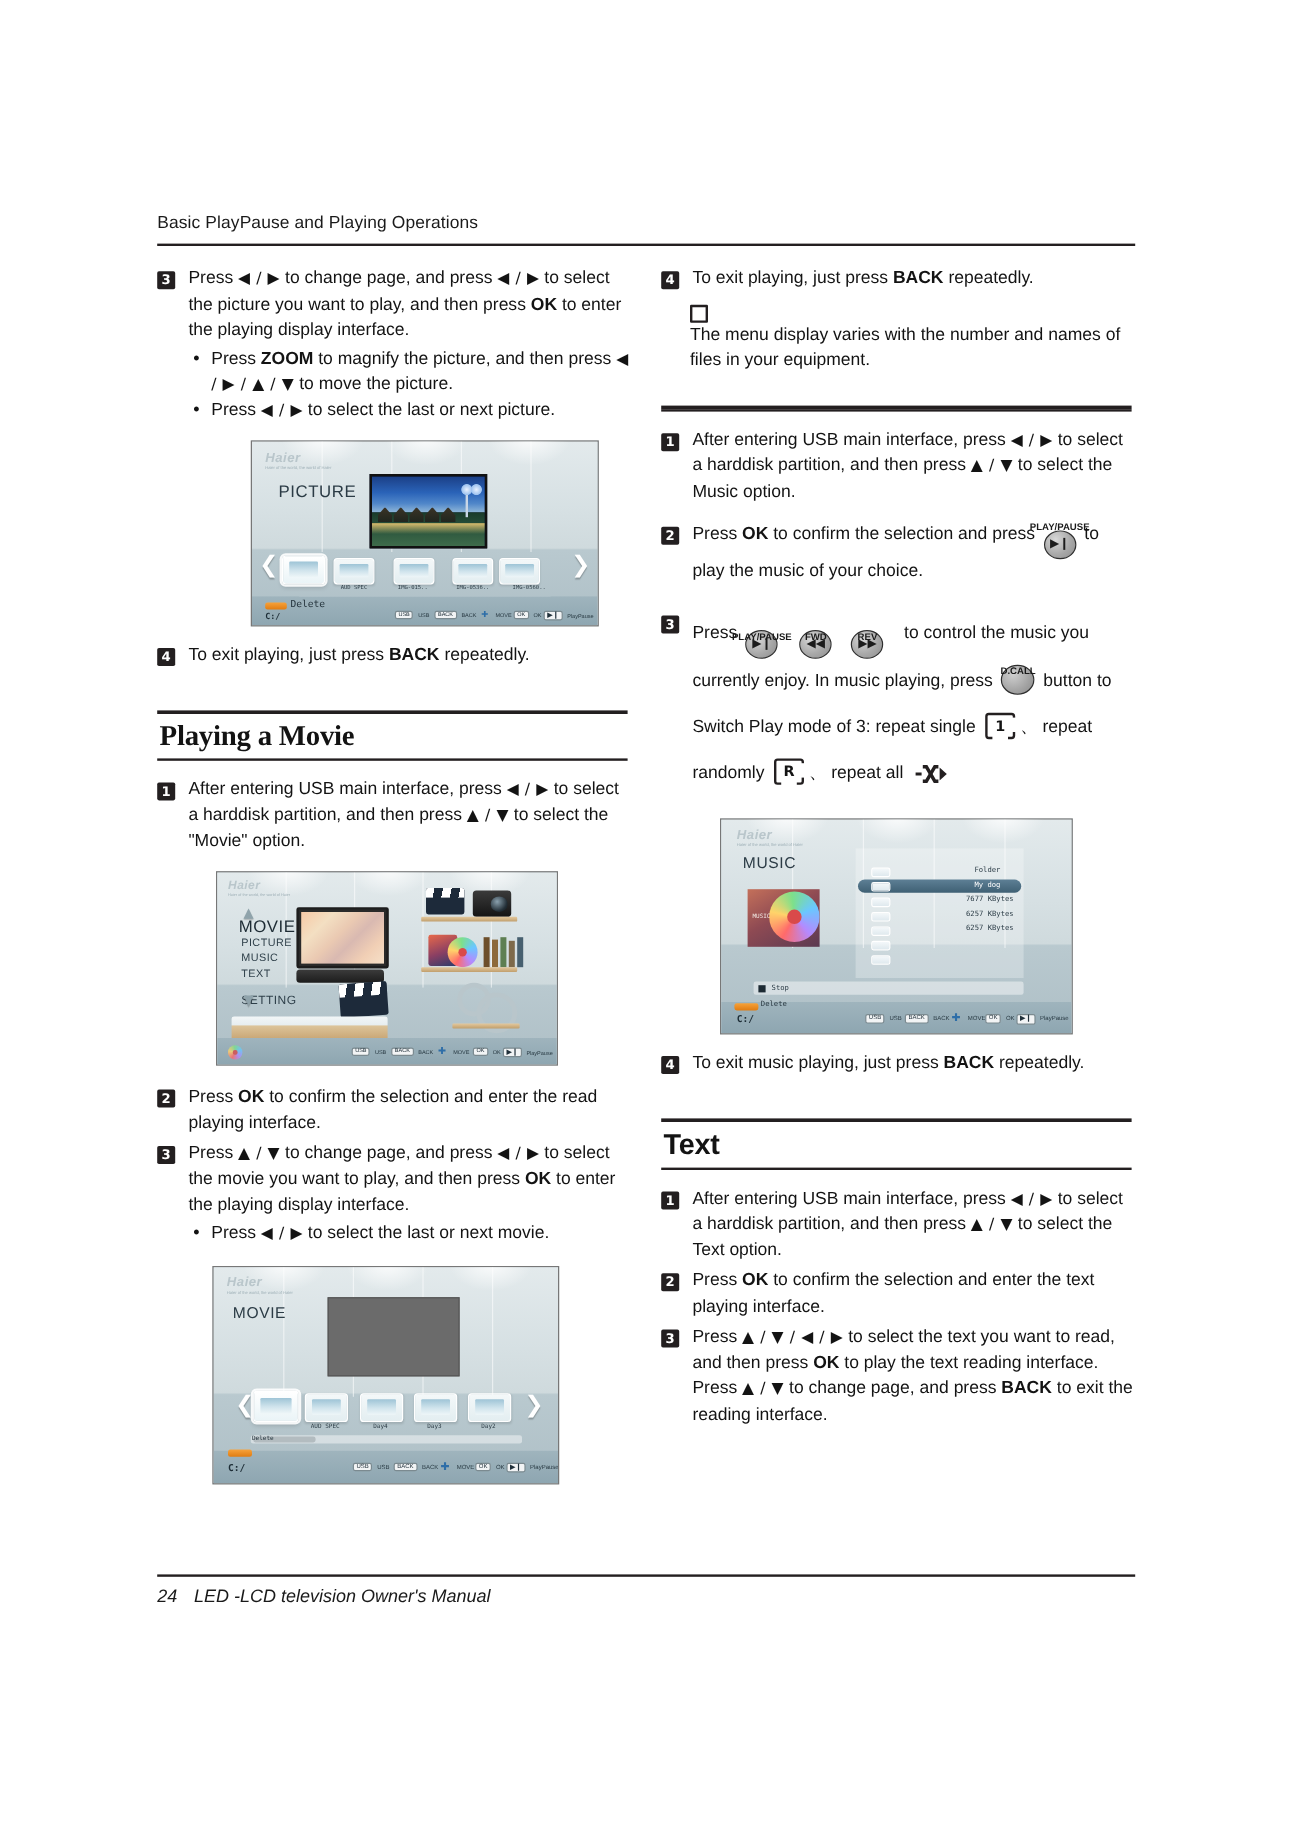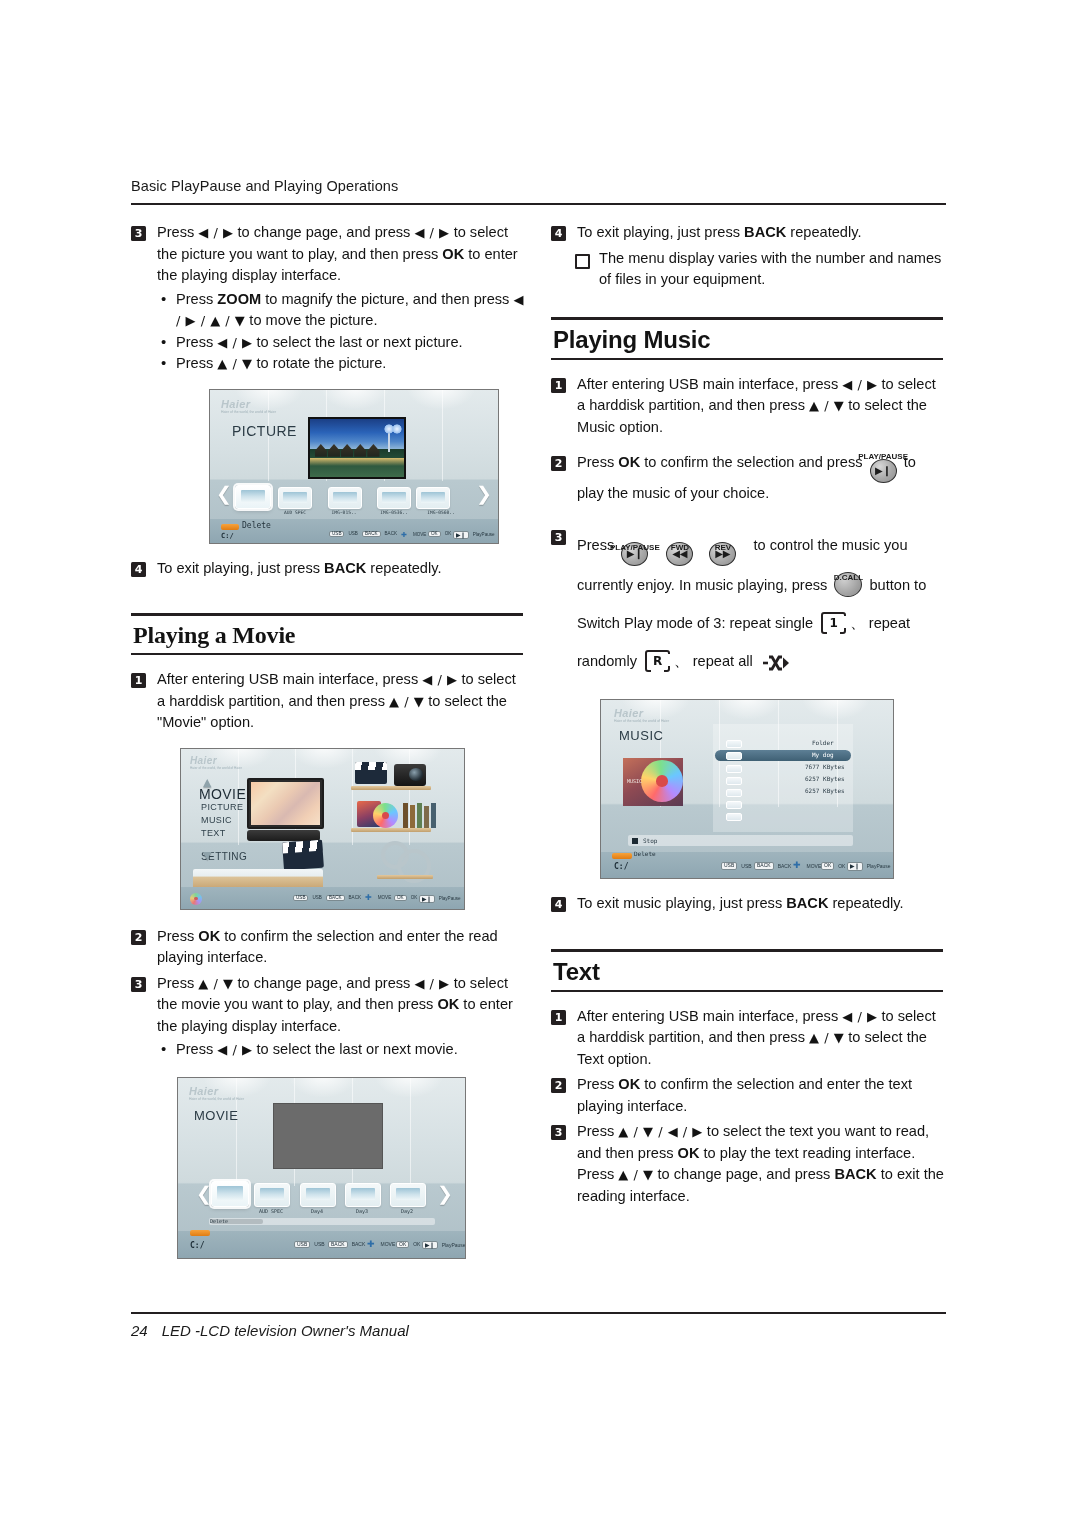--- a/index.html
+++ b/index.html
@@ -61,21 +61,21 @@
     font-size:24px;font-weight:bold;letter-spacing:-.2px;
     padding:6px 0 4px 2px;color:#131313;
   }
   .sec-rule-bot{border-top:2px solid #231f20;width:392px;margin-bottom:14px;}
 
   
   .note-head{display:flex;align-items:center;gap:6px;margin:22px 0 8px 0;}
   .note-pencil{width:18px;height:18px;display:block;}
   .note-label{font-size:15.5px;font-weight:bold;}
   .note-item{
-    display:flex;align-items:flex-start;margin-left:24px;
+    display:flex;align-items:flex-start;margin-left:24px;flex-direction:column;
   }
   .note-box{
     flex:0 0 auto;width:11px;height:11px;margin-top:6px;margin-right:9px;
     border:2px solid #231f20;border-radius:1px;background:#fff;
   }
   .note-text{font-size:14.6px;line-height:21.5px;flex:1 1 auto;}
 
   
   .keywrap{display:inline-block;position:relative;vertical-align:-7px;margin:0 3px;}
   .keycap-label{
@@ -239,21 +239,20 @@
   <div class="runhead-rule"></div>
 
   <div class="col col-left">
 
     <div class="step">
       <div class="step-num">3</div>
       <div class="step-body"><span>Press </span><span class="ar">◀ / ▶</span><span> to change page, and press </span><span class="ar">◀ / ▶</span><span> to select the picture you want to play, and then press </span><b>OK</b><span> to enter the playing display interface.</span>
         <ul class="bullets">
           <li><span>Press </span><b>ZOOM</b><span> to magnify the picture, and then press </span><span class="ar">◀ / ▶ / ▲ / ▼</span><span> to move the picture.</span></li>
           <li><span>Press </span><span class="ar">◀ / ▶</span><span> to select the last or next picture.</span></li>
-          <li><span>Press </span><span class="ar">▲ / ▼</span><span> to rotate the picture.</span></li>
         </ul>
       </div>
     </div>
 
     <div class="shot" style="left:39px;top:0;position:relative;width:290px;height:155px;margin:14px 0 0 39px;">
       <div class="wall"></div>
       <div class="seam" style="left:58px"></div>
       <div class="seam" style="left:116px"></div>
       <div class="seam" style="left:174px"></div>
       <div class="seam" style="left:232px"></div>
@@ -521,21 +520,20 @@
       <div class="step-body"><span>To exit playing, just press </span><b>BACK</b><span> repeatedly.</span></div>
     </div>
 
     <div class="note-item">
       <div class="note-box"></div>
       <div class="note-text">The menu display varies with the number and names of files in your equipment.</div>
     </div>
 
     <div class="sec" style="margin-top:26px;">
       <div class="sec-rule-top"></div>
-      <div class="sec-title">Playing Music</div>
       <div class="sec-rule-bot"></div>
     </div>
 
     <div class="step">
       <div class="step-num">1</div>
       <div class="step-body"><span>After entering USB main interface, press </span><span class="ar">◀ / ▶</span><span> to select a harddisk partition, and then press </span><span class="ar">▲ / ▼</span><span> to select the Music option.</span></div>
     </div>
 
     <div class="step" style="margin-top:14px;">
       <div class="step-num">2</div>

